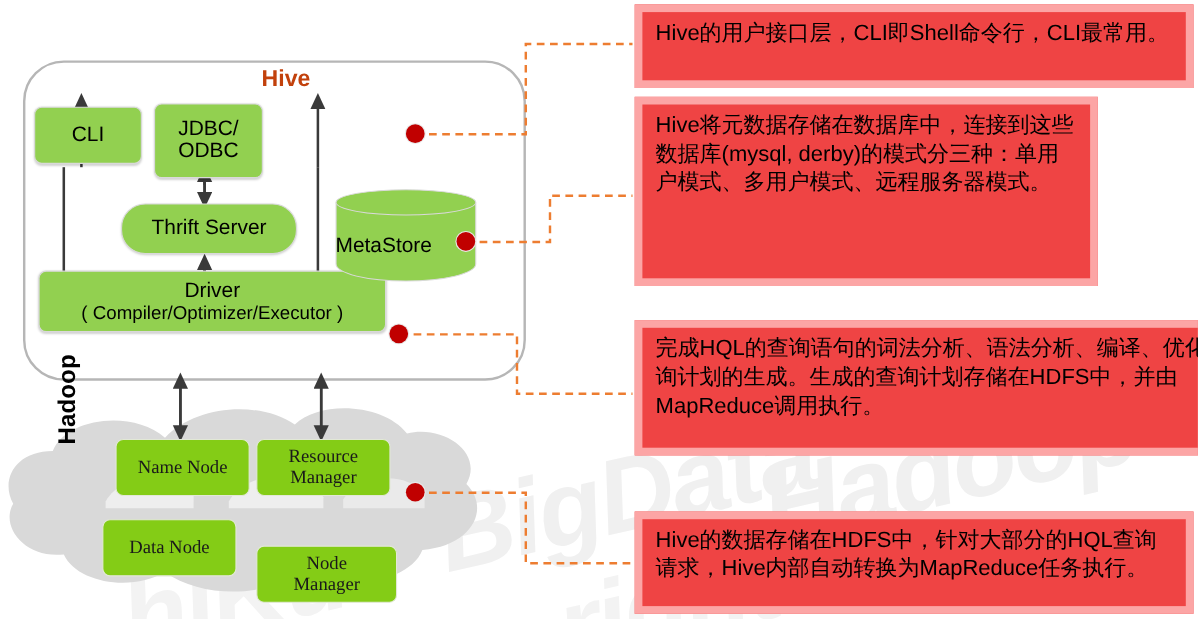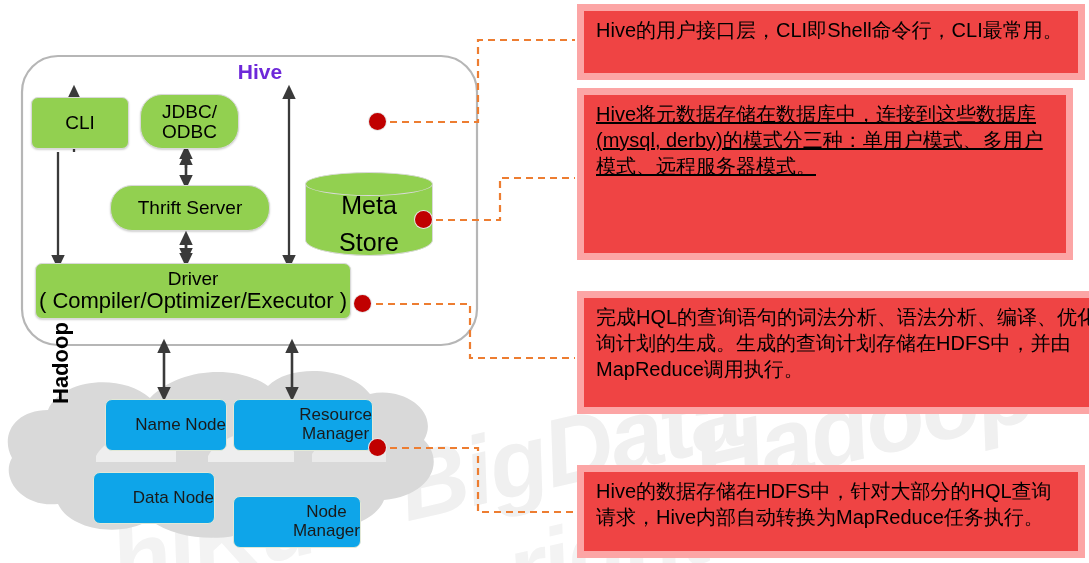--- a/index.html
+++ b/index.html
@@ -27,79 +27,79 @@
   .node{
     position:absolute;z-index:3;box-sizing:border-box;
     display:flex;align-items:center;justify-content:center;text-align:center;
     background:#92D050;border:1px solid #d9d9d9;border-radius:7px;
     font-size:19px;line-height:1.04;color:#000;
     box-shadow:0 1px 2px rgba(0,0,0,.18);
   }
   .node.two-line{line-height:1.05;}
   .hnode{
     position:absolute;z-index:3;box-sizing:border-box;
-    display:flex;align-items:center;justify-content:flex-end;text-align:center;
-    background:#0ea5e9;border:1px solid #e2e8d6;border-radius:7px;
-    font-size:17px;line-height:1.1;color:#1a1a1a;
+    display:flex;align-items:center;justify-content:center;text-align:center;
+    background:#84cc16;border:1px solid #e2e8d6;border-radius:7px;
+    font-size:17px;line-height:1.1;color:#1a1a1a;font-family:Liberation Serif, serif;
   }
 
   #n-cli   {left:31px; top:97px;  width:98px;  height:52px;}
-  #n-jdbc  {left:140px;top:94px;  width:99px;  height:55px;border-radius:22px;}
+  #n-jdbc  {left:140px;top:94px;  width:99px;  height:68px;}
   #n-webui {left:253px;top:94px;  width:100px; height:57px;}
   #n-thrift{left:110px;top:185px; width:160px; height:46px;border-radius:22px;}
-  #n-driver{left:35px; top:263px; width:316px; height:56px;
+  #n-driver{left:35px; top:246px; width:316px; height:56px;
             flex-direction:column;justify-content:center;gap:1px;}
   #n-driver .d1{font-size:19px;}
-  #n-driver .d2{font-size:22px;}
+  #n-driver .d2{font-size:17px;}
 
   
   #metastore{position:absolute;left:305px;top:172px;width:128px;height:84px;z-index:3;}
   #metastore .cyl-body{
     position:absolute;left:0;top:12px;width:128px;height:72px;
     background:#92D050;border:1px solid #d9d9d9;border-radius:0 0 64px 64px/0 0 16px 16px;
     box-sizing:border-box;
   }
   #metastore .cyl-top{
     position:absolute;left:0;top:0;width:128px;height:24px;
     background:#92D050;border:1px solid #d9d9d9;border-radius:50%;box-sizing:border-box;
   }
   #metastore .cyl-label{
     position:absolute;left:0;top:20px;width:128px;height:64px;z-index:2;
-    display:flex;flex-direction:column;align-items:center;justify-content:space-between;
-    font-size:25px;line-height:1.08;text-align:center;color:#000;
+    display:flex;flex-direction:row;align-items:center;justify-content:flex-start;
+    font-size:19px;line-height:1.08;text-align:center;color:#000;
   }
 
   #n-namenode{left:105px;top:399px;width:122px;height:52px;}
-  #n-resmgr  {left:233px;top:399px;width:140px;height:52px;}
+  #n-resmgr  {left:233px;top:399px;width:122px;height:52px;}
   #n-datanode{left:93px;top:472px;width:122px;height:52px;}
   #n-nodemgr {left:233px;top:472px;width:128px;height:52px;margin-top:24px;}
 
   
   #hive-title{
     position:absolute;left:100px;top:60px;width:320px;z-index:3;
-    text-align:center;font-size:21px;font-weight:bold;color:#6d28d9;
+    text-align:center;font-size:21px;font-weight:bold;color:#c2410c;
   }
   #hadoop-title{
     position:absolute;left:48px;top:404px;z-index:3;
     font-size:22px;font-weight:bold;color:#000;
     transform:rotate(-90deg);transform-origin:left top;
     white-space:nowrap;
   }
 
   
   .callout{
     position:absolute;z-index:4;box-sizing:border-box;
     background:#ef4444;border:7px solid #fca5a5;
     padding:6px 9px 6px 12px;
     font-size:20px;line-height:1.30;color:#000;
   }
   .callout p{margin:0;}
   .callout p + p{margin-top:10px;}
   #c1{left:577px;top:4px;  width:508px;height:76px;}
-  #c2{left:577px;top:88px; width:496px;height:172px;text-decoration:underline;}
+  #c2{left:577px;top:88px; width:421px;height:172px;}
   #c3{left:577px;top:291px;width:605px;height:123px;}
   #c4{left:577px;top:465px;width:508px;height:93px;}
 
   .dot{position:absolute;width:17px;height:17px;border-radius:50%;
        background:#C00000;z-index:5;box-shadow:0 0 0 1px #e8e8e8;}
 </style>
 </head>
 <body>
 
 <div id="stage">

